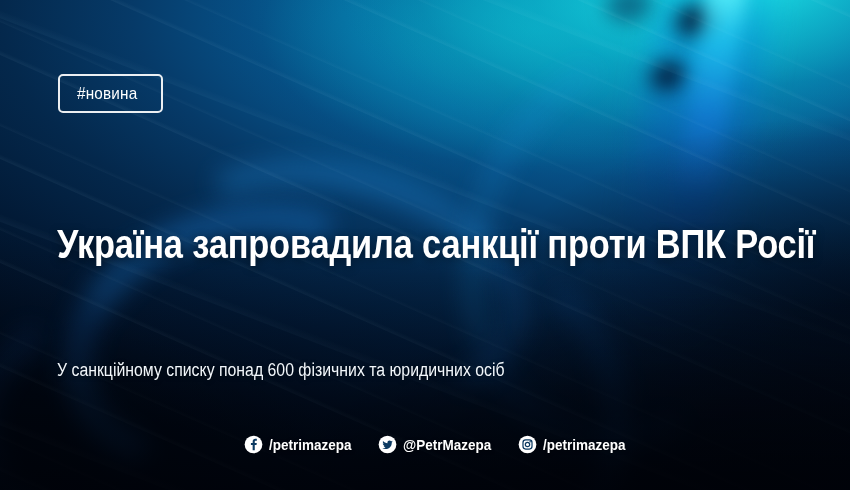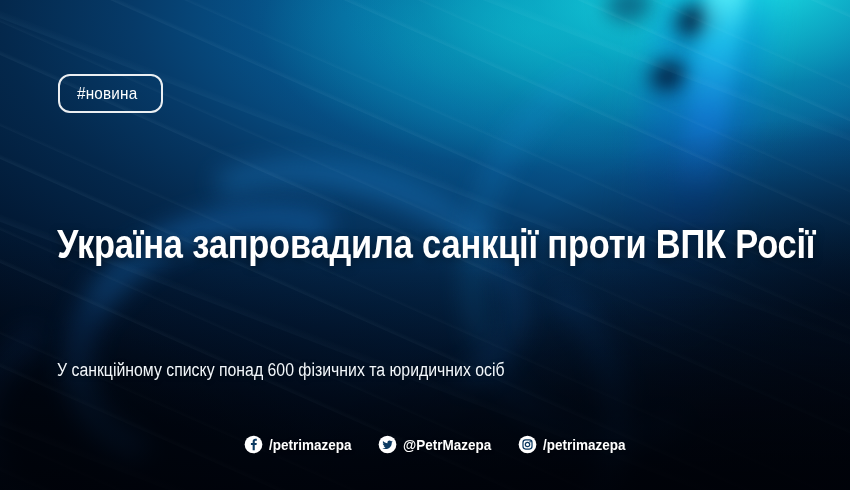--- a/index.html
+++ b/index.html
@@ -186,21 +186,21 @@
 
   #tag-badge {
     position: absolute;
     left: 58px;
     top: 74px;
     height: 39px;
     padding: 0 17px;
     display: flex;
     align-items: center;
     border: 2px solid rgba(255,255,255,0.92);
-    border-radius: 12px;
+    border-radius: 5px;
     box-sizing: border-box;
   }
   #tag-badge .tag-text {
     color: #ffffff;
     font-size: 17px;
     font-weight: 400;
     letter-spacing: .2px;
     transform: scaleX(.90);
     transform-origin: left center;
     white-space: nowrap;

